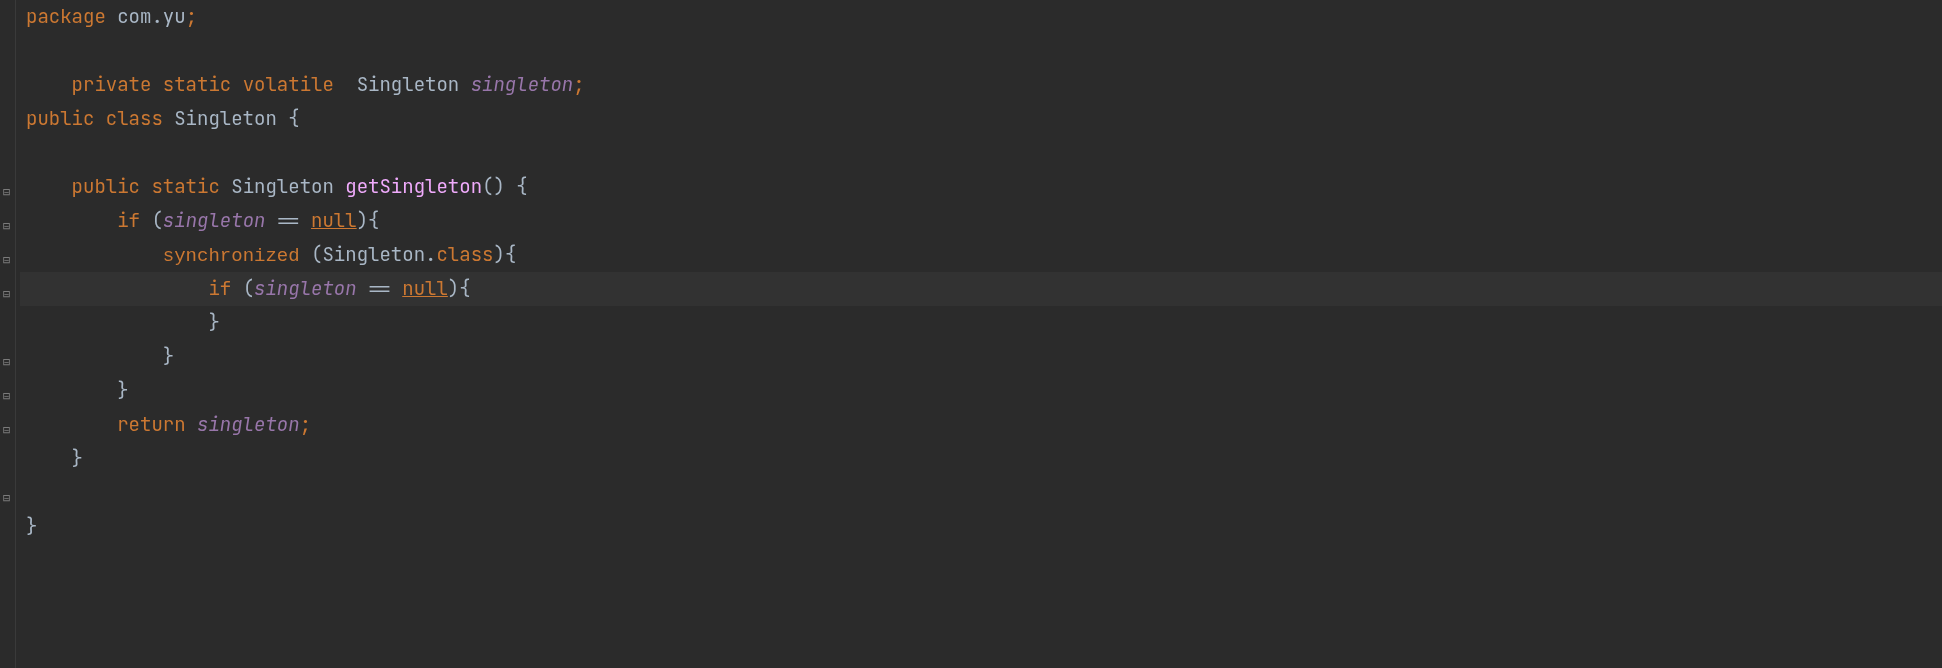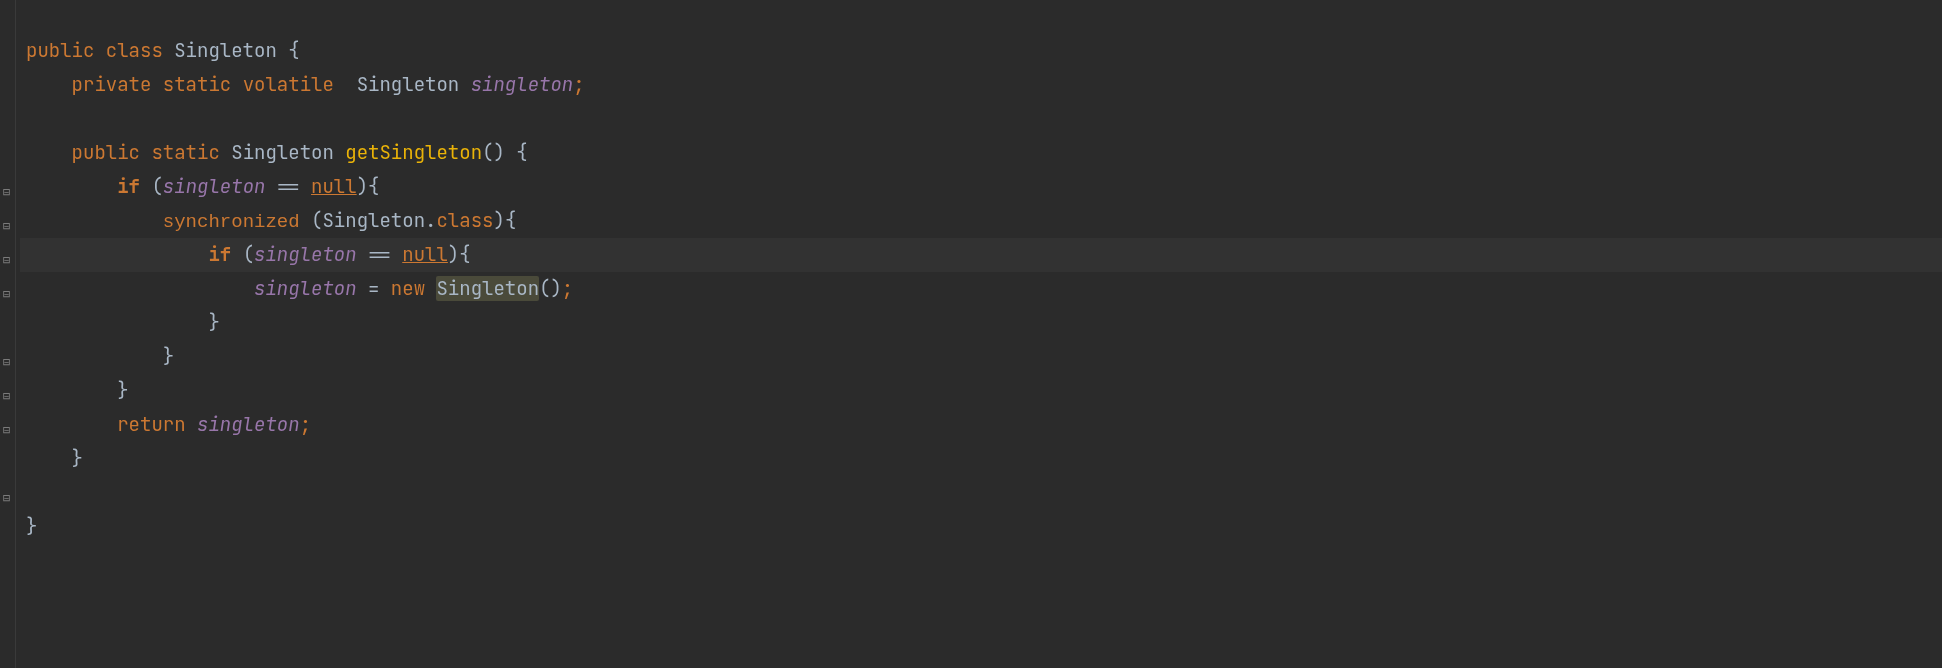--- a/index.html
+++ b/index.html
@@ -47,29 +47,29 @@
     .line.highlighted {
       background: #323232;
     }
     
     .kw-package { color: #cc7832; }
     .kw-public { color: #cc7832; }
     .kw-private { color: #cc7832; }
     .kw-class { color: #cc7832; }
     .kw-static { color: #cc7832; }
     .kw-volatile { color: #cc7832; }
-    .kw-if { color: #cc7832; font-weight: bold; }
+    .kw-if { color: #cc7832; }
     .kw-synchronized { color: #cc7832; font-family: Liberation Mono, monospace; }
     .kw-return { color: #cc7832; }
     .kw-new { color: #cc7832; }
     .kw-null { color: #cc7832; text-decoration: underline; }
     
     .package-name { color: #a9b7c6; }
     .class-name { color: #a9b7c6; }
-    .method-name { color: #eab308; }
+    .method-name { color: #f0abfc; }
     .field-name { color: #9876aa; font-style: italic; }
     .punct { color: #a9b7c6; }
     .semicolon { color: #cc7832; }
     .paren { color: #a9b7c6; }
     .brace { color: #a9b7c6; }
     .operator { color: #a9b7c6; }
     
     .usage-highlight {
       background: #4a4a3a;
       border-radius: 2px;
@@ -91,38 +91,38 @@
     <span class="fold-marker" style="top: 209px;">⊟</span>
     <span class="fold-marker" style="top: 243px;">⊟</span>
     <span class="fold-marker" style="top: 277px;">⊟</span>
     <span class="fold-marker" style="top: 345px;">⊟</span>
     <span class="fold-marker" style="top: 379px;">⊟</span>
     <span class="fold-marker" style="top: 413px;">⊟</span>
     <span class="fold-marker" style="top: 481px;">⊟</span>
   </div>
   <div class="code-area">
 
+    <div class="line"><span class="kw-package">package</span><span class="package-name"> com.yu</span><span class="semicolon">;</span></div>
 
     <div class="line"></div>
 
+    <div class="line"><span>    </span><span class="kw-private">private</span><span class="kw-static"> static</span><span class="kw-volatile"> volatile</span><span>  </span><span class="class-name">Singleton </span><span class="field-name">singleton</span><span class="semicolon">;</span></div>
+
     <div class="line"><span class="kw-public">public</span><span class="kw-class"> class</span><span class="class-name"> Singleton </span><span class="brace">{</span></div>
-
-    <div class="line"><span>    </span><span class="kw-private">private</span><span class="kw-static"> static</span><span class="kw-volatile"> volatile</span><span>  </span><span class="class-name">Singleton </span><span class="field-name">singleton</span><span class="semicolon">;</span></div>
 
     <div class="line"></div>
 
     <div class="line"><span>    </span><span class="kw-public">public</span><span class="kw-static"> static</span><span class="class-name"> Singleton </span><span class="method-name">getSingleton</span><span class="paren">() </span><span class="brace">{</span></div>
 
     <div class="line"><span>        </span><span class="kw-if">if</span><span> </span><span class="paren">(</span><span class="field-name">singleton</span><span class="operator"> == </span><span class="kw-null">null</span><span class="paren">)</span><span class="brace">{</span></div>
 
     <div class="line"><span>            </span><span class="kw-synchronized">synchronized</span><span> </span><span class="paren">(</span><span class="class-name">Singleton</span><span class="punct">.</span><span class="kw-class">class</span><span class="paren">)</span><span class="brace">{</span></div>
 
     <div class="line highlighted"><span>                </span><span class="kw-if">if</span><span> </span><span class="paren">(</span><span class="field-name">singleton</span><span class="operator"> == </span><span class="kw-null">null</span><span class="paren">)</span><span class="brace">{</span></div>
 
-    <div class="line"><span>                    </span><span class="field-name">singleton</span><span class="operator"> = </span><span class="kw-new">new</span><span> </span><span class="class-name usage-highlight">Singleton</span><span class="paren">()</span><span class="semicolon">;</span></div>
 
     <div class="line"><span>                </span><span class="brace">}</span></div>
 
     <div class="line"><span>            </span><span class="brace">}</span></div>
 
     <div class="line"><span>        </span><span class="brace">}</span></div>
 
     <div class="line"><span>        </span><span class="kw-return">return</span><span> </span><span class="field-name">singleton</span><span class="semicolon">;</span></div>
 
     <div class="line"><span>    </span><span class="brace">}</span></div>

